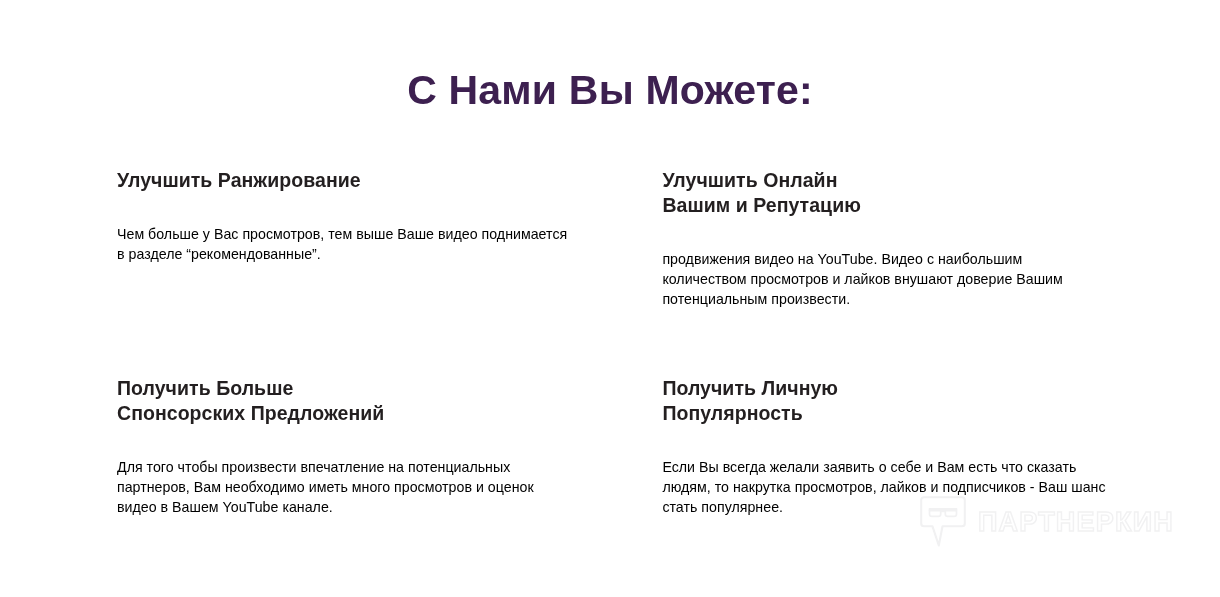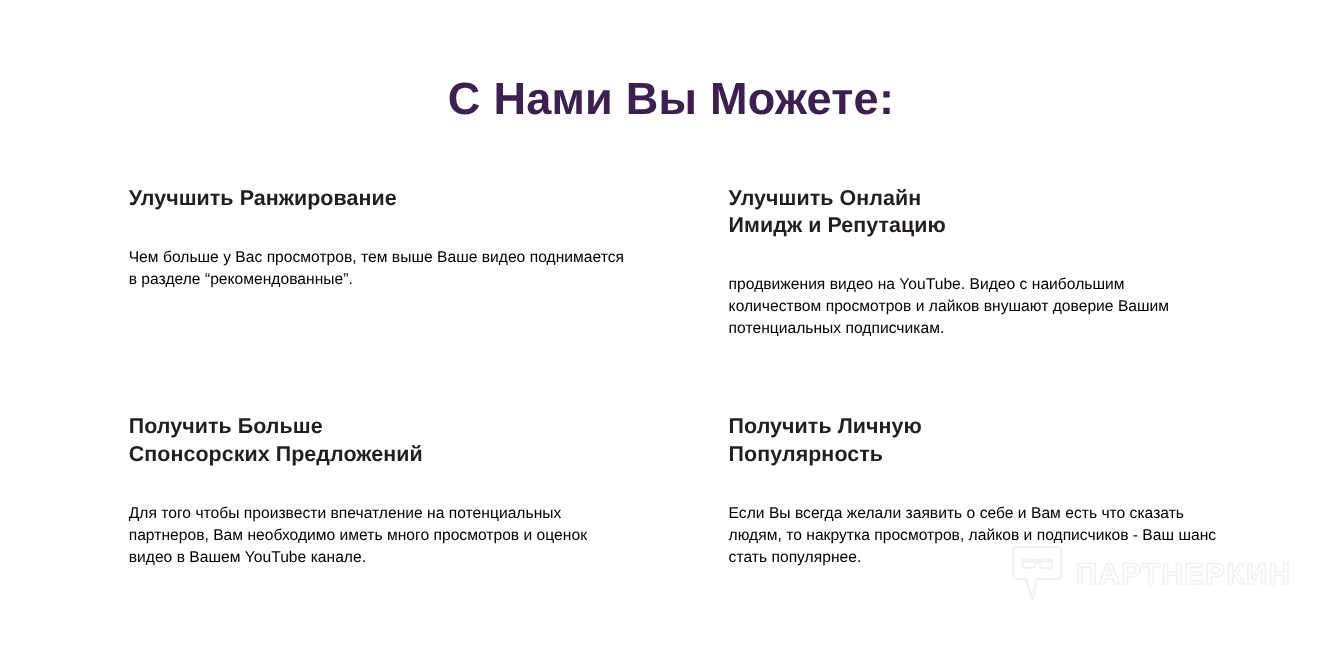--- a/index.html
+++ b/index.html
@@ -137,26 +137,26 @@
         </h2>
         <p class="cell-body">
           <span class="bl">Чем больше у Вас просмотров, тем выше Ваше видео поднимается</span>
           <span class="bl">в разделе “рекомендованные”.</span>
         </p>
       </div>
 
       <div class="cell">
         <h2 class="cell-heading">
           <span class="hl">Улучшить Онлайн</span>
-          <span class="hl">Имидж и Репутацию</span>
+          <span class="hl">Вашим и Репутацию</span>
         </h2>
         <p class="cell-body">
           <span class="bl">продвижения видео на YouTube. Видео с наибольшим</span>
           <span class="bl">количеством просмотров и лайков внушают доверие Вашим</span>
-          <span class="bl">потенциальных подписчикам.</span>
+          <span class="bl">потенциальным произвести.</span>
         </p>
       </div>
 
     </div>
 
     <div class="grid-row row-2">
 
       <div class="cell">
         <h2 class="cell-heading">
           <span class="hl">Получить Больше</span>

